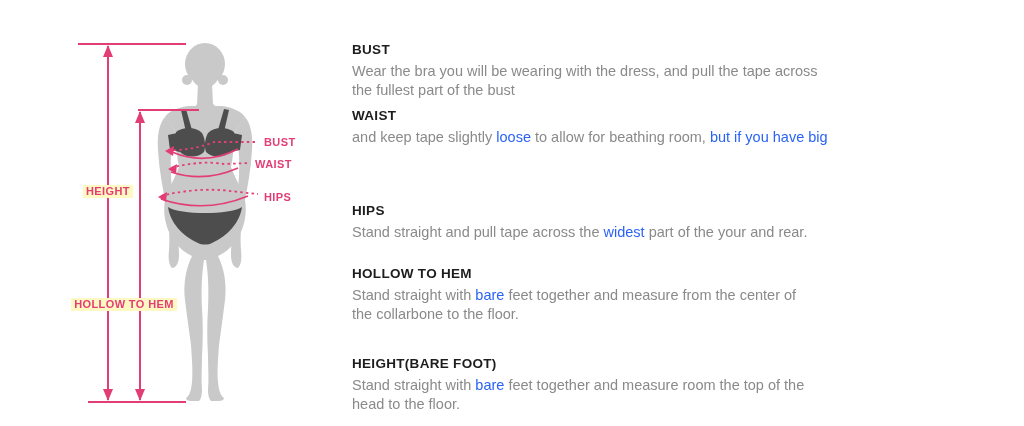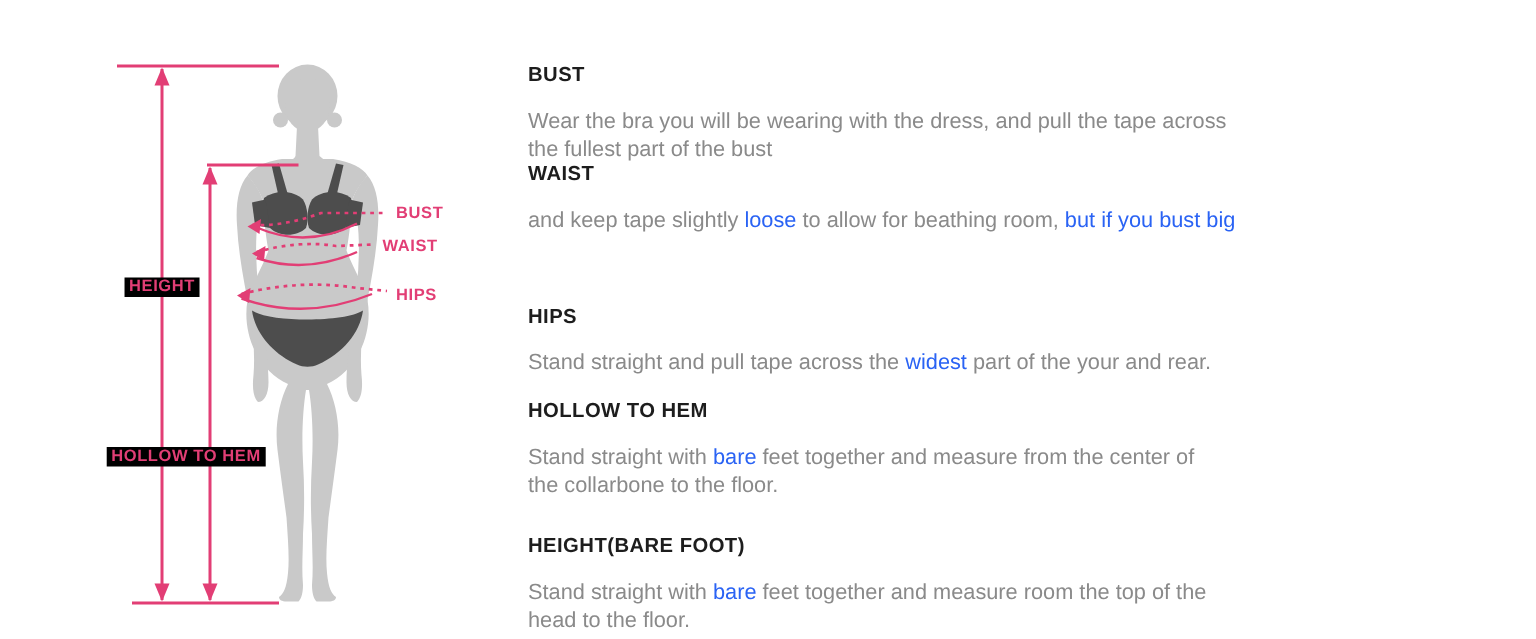--- a/index.html
+++ b/index.html
@@ -12,39 +12,39 @@
   .figure-panel{position:absolute;left:0;top:0;width:340px;height:426px;}
   .figure-panel svg{position:absolute;left:0;top:0;}
   .sil{fill:var(--silhouette);}
   .garment{fill:var(--garment);}
   .pline{stroke:var(--pink);stroke-width:2;fill:none;}
   .pline-thin{stroke:var(--pink);stroke-width:1.6;fill:none;}
   .pdot{stroke:var(--pink);stroke-width:1.8;fill:none;stroke-dasharray:2.5 3.2;}
   .parrow{fill:var(--pink);}
   .fig-label{
     position:absolute;color:var(--pink);font-size:11px;font-weight:bold;
-    letter-spacing:.4px;background:#000000;padding:0 3px;white-space:nowrap;line-height:13px;
+    letter-spacing:.4px;background:#fef9c3;padding:0 3px;white-space:nowrap;line-height:13px;
   }
   .lbl-height{left:108px;top:185px;transform:translateX(-50%);}
   .lbl-hollow{left:124px;top:298px;transform:translateX(-50%);}
   .lbl-bust{left:261px;top:136px;background:transparent;}
   .lbl-waist{left:252px;top:158px;background:transparent;}
   .lbl-hips{left:261px;top:191px;background:transparent;}
   
   .text-panel{position:absolute;left:352px;top:0;width:660px;height:426px;}
   .section{position:absolute;left:0;width:660px;}
   .section:nth-child(1){top:40px;}
   .section:nth-child(2){top:106px;}
   .section:nth-child(3){top:201px;}
   .section:nth-child(4){top:264px;}
   .section:nth-child(5){top:354px;}
   .sec-heading{
     color:var(--heading);font-size:13.5px;font-weight:bold;letter-spacing:.3px;line-height:20px;
   }
-  .sec-body{margin-top:12px;color:var(--body);font-size:14.5px;line-height:19px;}
+  .sec-body{margin-top:2px;color:var(--body);font-size:14.5px;line-height:19px;}
   .sec-body .line{white-space:nowrap;}
   .sec-body .blue{color:var(--blue);text-align:center;}
 </style>
 </head>
 <body>
 
 <div class="canvas" style="--pink: #e23e75; --blue: #2a63f4; --body: #8a8a8a; --heading: #1d1d1d; --silhouette: #c9c9c9; --garment: #4d4d4d;">
 
   <div class="figure-panel">
     <svg width="340" height="426" viewBox="0 0 340 426">
@@ -106,21 +106,21 @@
       <div class="section">
         <div class="sec-heading">BUST</div>
         <div class="sec-body">
           <div class="line"><span>Wear the bra you will be wearing with the dress, and pull the tape across</span></div>
           <div class="line"><span>the fullest part of the bust</span></div>
         </div>
       </div>
       <div class="section">
         <div class="sec-heading">WAIST</div>
         <div class="sec-body">
-          <div class="line"><span>and keep tape slightly </span><span class="blue">loose</span><span> to allow for beathing room, </span><span class="blue">but if you bust big</span></div>
+          <div class="line"><span>and keep tape slightly </span><span class="blue">loose</span><span> to allow for beathing room, </span><span class="blue">but if you have big</span></div>
         </div>
       </div>
       <div class="section">
         <div class="sec-heading">HIPS</div>
         <div class="sec-body">
           <div class="line"><span>Stand straight and pull tape across the </span><span class="blue">widest</span><span> part of the your and rear.</span></div>
         </div>
       </div>
       <div class="section">
         <div class="sec-heading">HOLLOW TO HEM</div>

